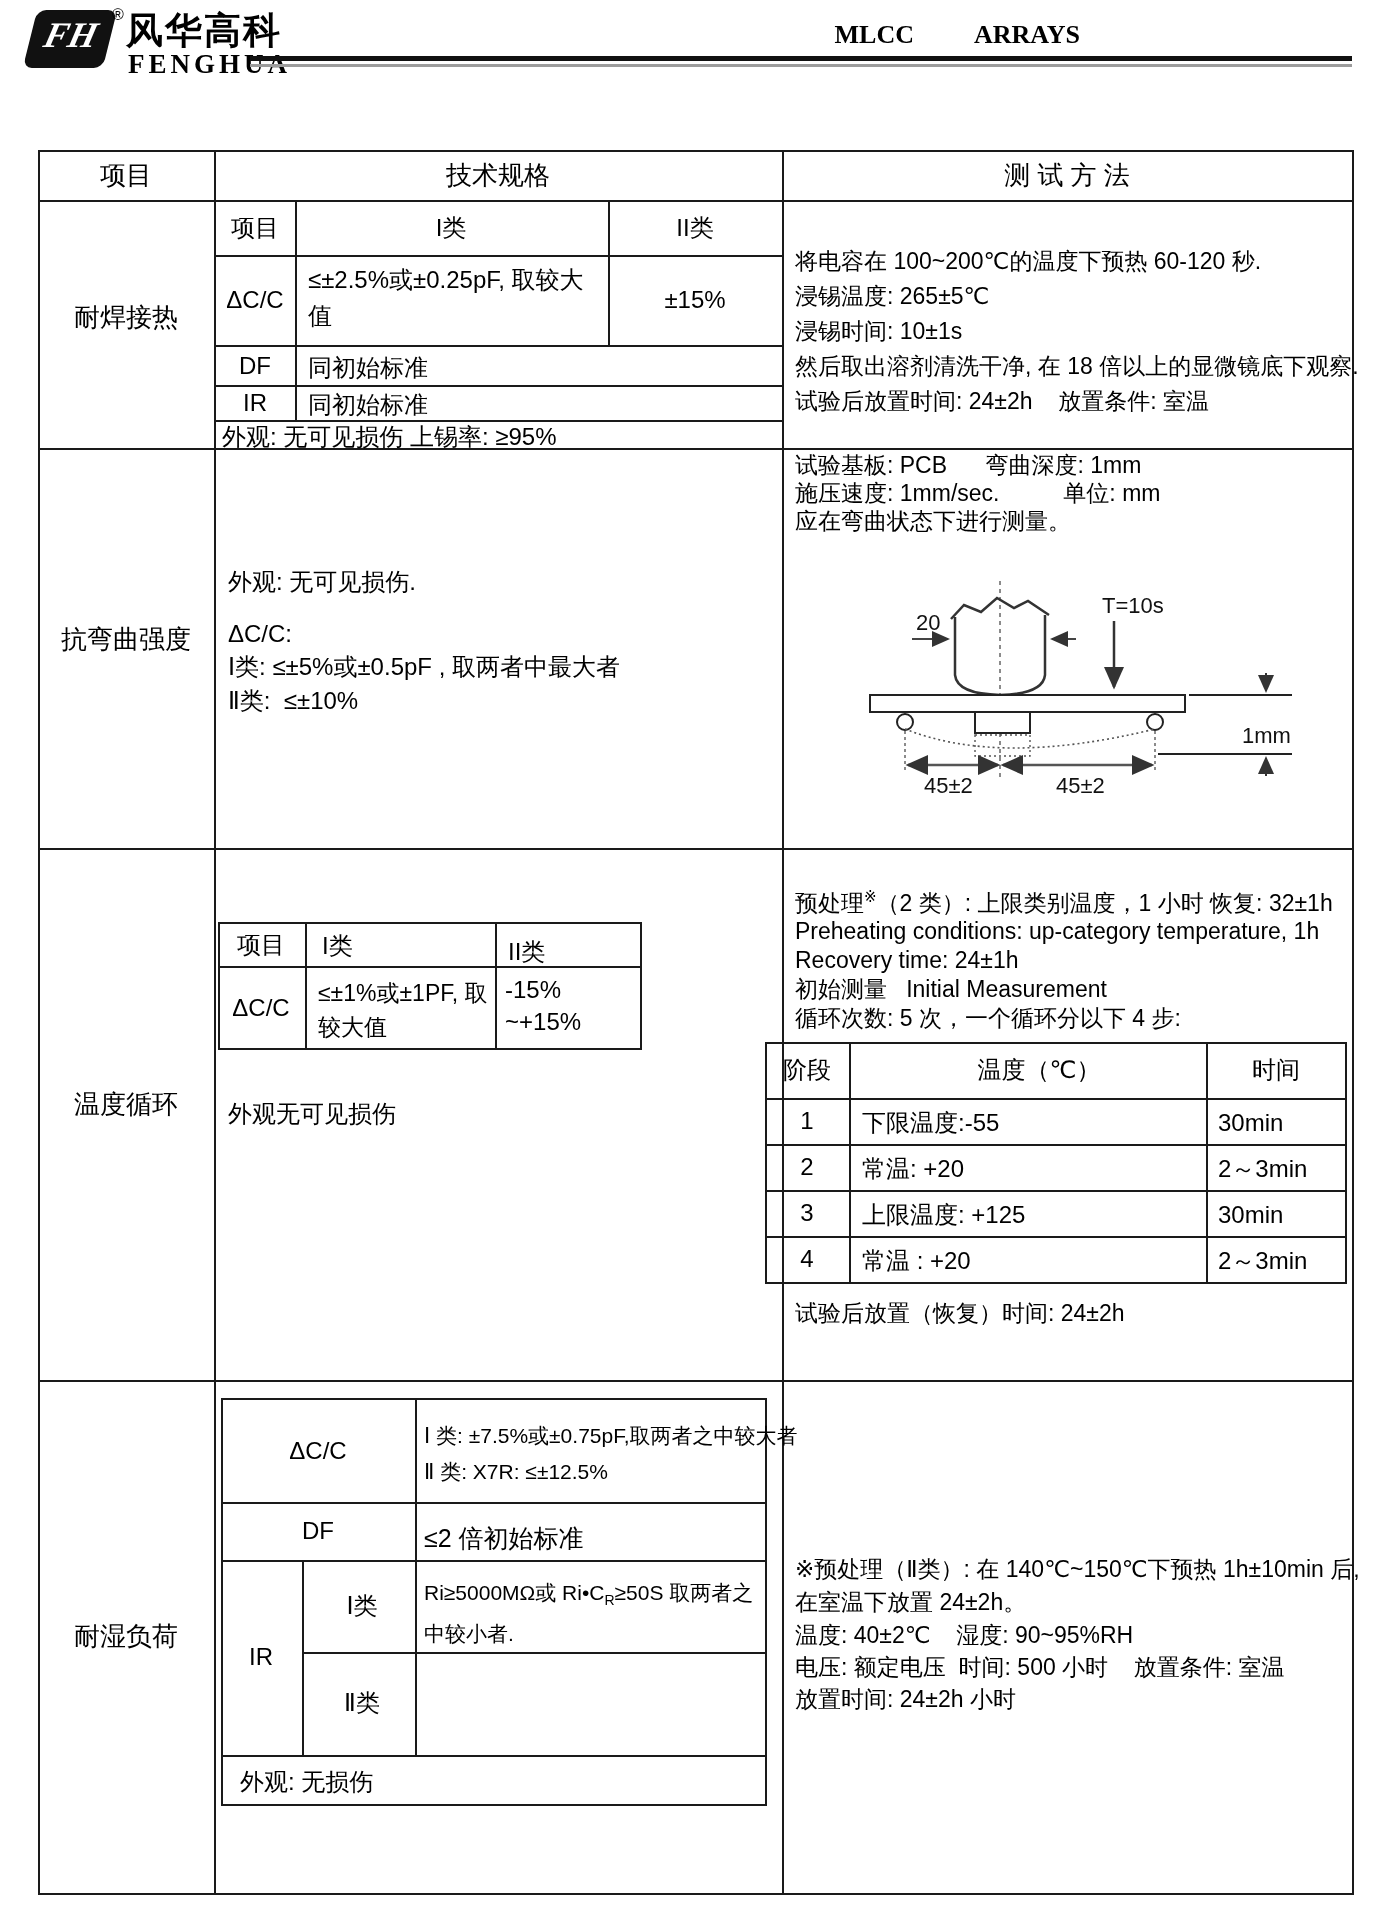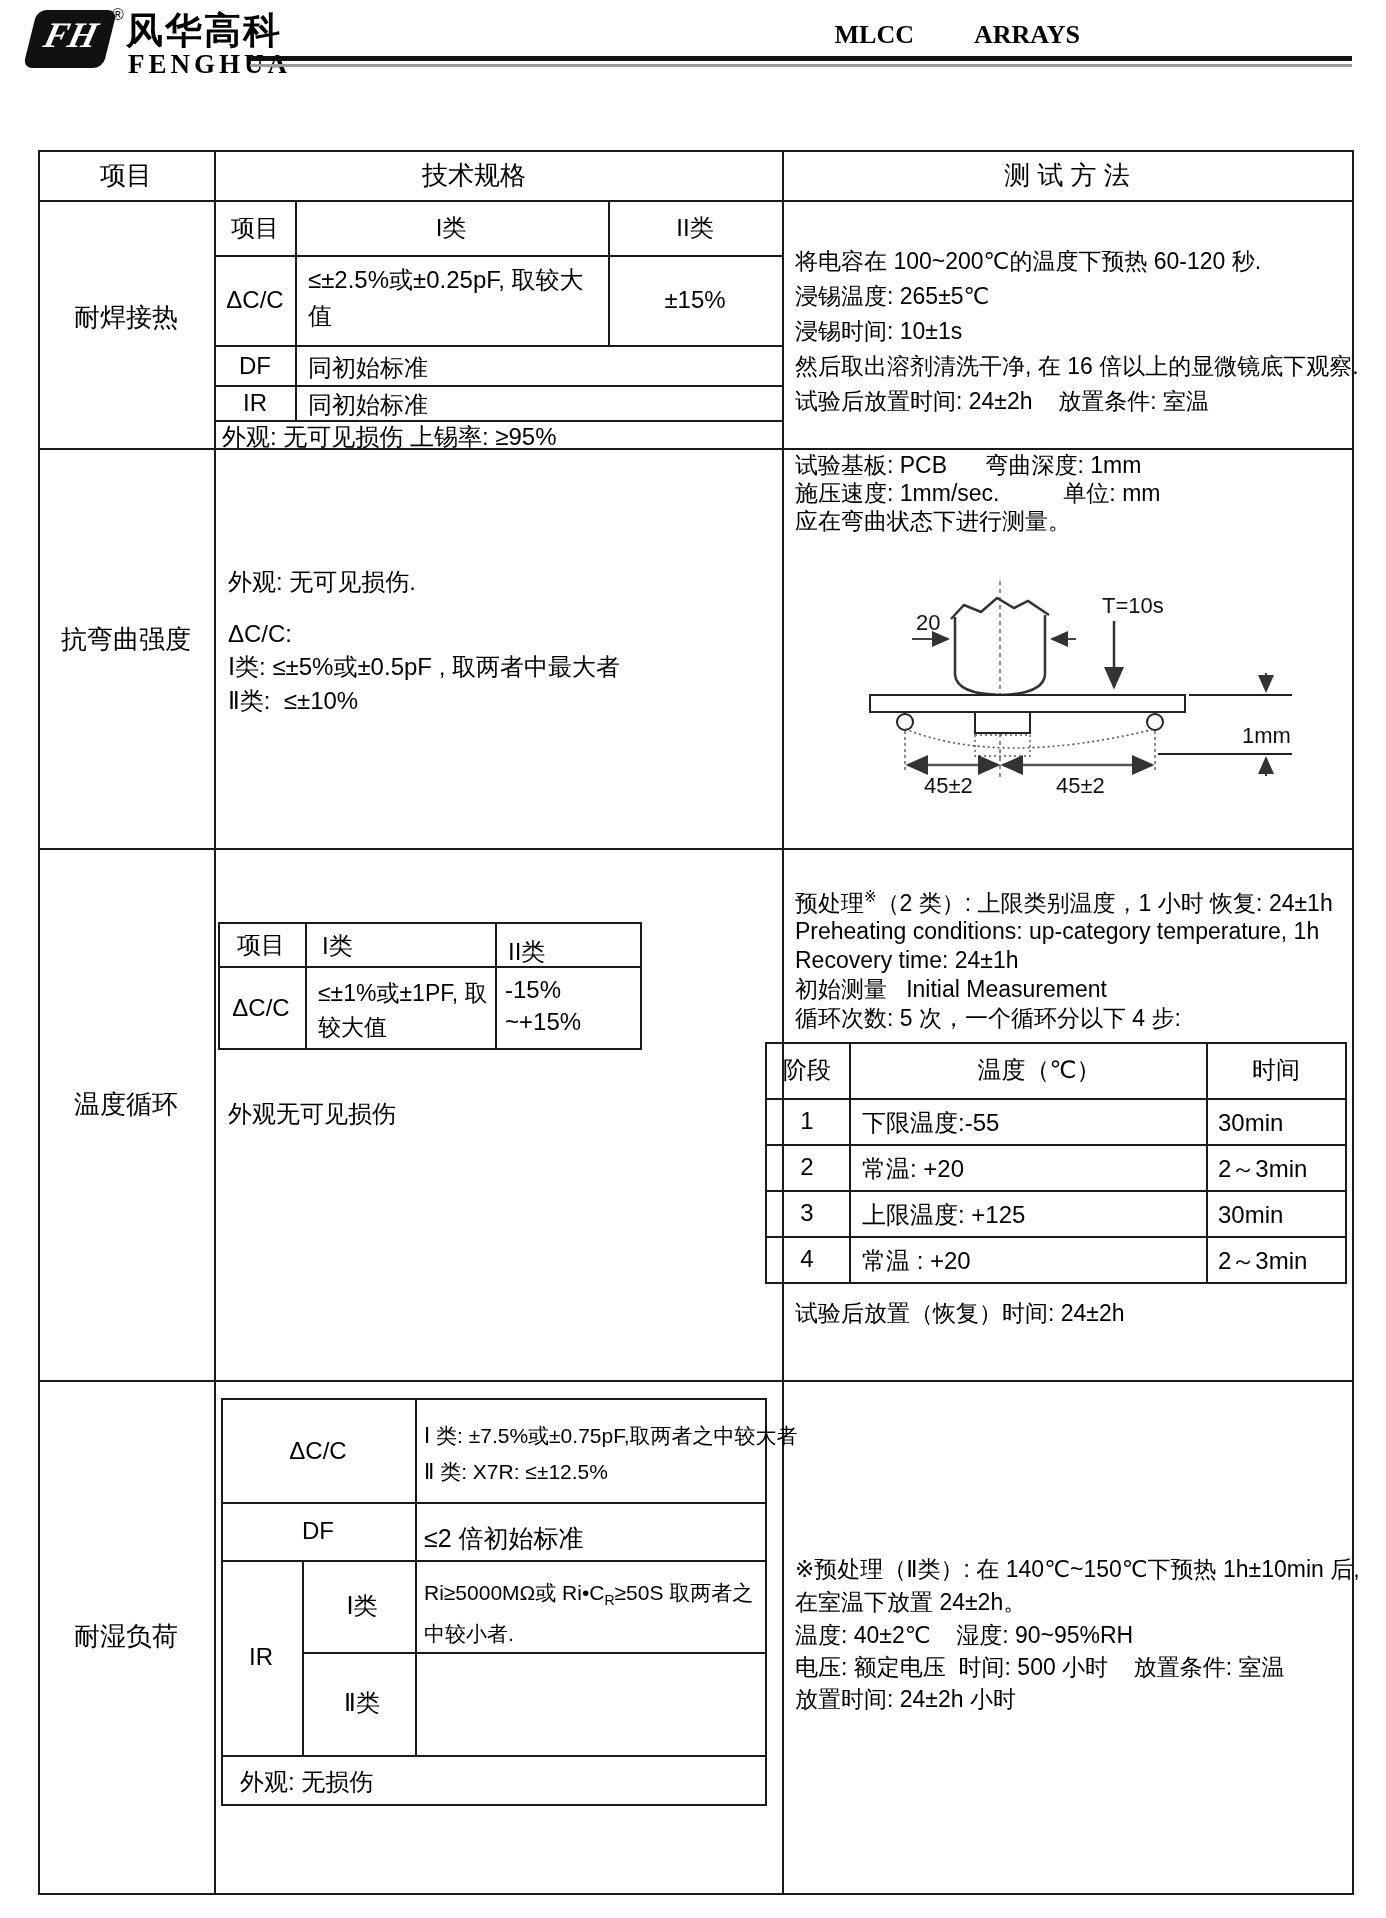--- a/index.html
+++ b/index.html
@@ -86,39 +86,39 @@
   <div class="hl" style="left:221px;top:1560px;width:546px;"></div>
   <div class="hl" style="left:302px;top:1652px;width:465px;"></div>
   <div class="hl" style="left:221px;top:1755px;width:546px;"></div>
   <div class="hl" style="left:221px;top:1804px;width:546px;"></div>
   <div class="vl" style="left:221px;top:1398px;height:408px;"></div>
   <div class="vl" style="left:765px;top:1398px;height:408px;"></div>
   <div class="vl" style="left:415px;top:1398px;height:359px;"></div>
   <div class="vl" style="left:302px;top:1560px;height:197px;"></div>
 
   <div class="t c s26" style="left:126px;top:176px;">项目</div>
-  <div class="t c s26" style="left:474px;top:176px;text-align:right;">技术规格</div>
+  <div class="t c s26" style="left:498px;top:176px;text-align:right;">技术规格</div>
   <div class="t c s26" style="left:1067px;top:176px;">测 试 方 法</div>
 
   <div class="t c s26" style="left:126px;top:318px;">耐焊接热</div>
   <div class="t c" style="left:255px;top:228px;">项目</div>
   <div class="t c" style="left:451px;top:228px;">I类</div>
   <div class="t c" style="left:695px;top:228px;">II类</div>
   <div class="t c" style="left:255px;top:300px;">ΔC/C</div>
   <div class="t wrap lh36" style="left:308px;top:262px;width:292px;">≤±2.5%或±0.25pF, 取较大值</div>
   <div class="t c" style="left:695px;top:300px;">±15%</div>
   <div class="t c" style="left:255px;top:366px;">DF</div>
   <div class="t" style="left:308px;top:354px;">同初始标准</div>
   <div class="t c" style="left:255px;top:403px;">IR</div>
   <div class="t" style="left:308px;top:391px;">同初始标准</div>
   <div class="t" style="left:222px;top:423px;">外观: 无可见损伤 上锡率: ≥95%</div>
   <div class="t s23" style="left:795px;top:248px;text-align:right;">将电容在 100~200℃的温度下预热 60-120 秒.</div>
   <div class="t s23" style="left:795px;top:283px;">浸锡温度: 265±5℃</div>
   <div class="t s23" style="left:795px;top:318px;">浸锡时间: 10±1s</div>
-  <div class="t s23" style="left:795px;top:353px;">然后取出溶剂清洗干净, 在 16 倍以上的显微镜底下观察.</div>
+  <div class="t s23" style="left:795px;top:353px;">然后取出溶剂清洗干净, 在 18 倍以上的显微镜底下观察.</div>
   <div class="t s23" style="left:795px;top:388px;">试验后放置时间: 24±2h    放置条件: 室温</div>
 
   <div class="t c s26" style="left:126px;top:640px;">抗弯曲强度</div>
   <div class="t" style="left:228px;top:568px;">外观: 无可见损伤.</div>
   <div class="t" style="left:228px;top:620px;">ΔC/C:</div>
   <div class="t" style="left:228px;top:653px;">Ⅰ类: ≤±5%或±0.5pF , 取两者中最大者</div>
   <div class="t" style="left:228px;top:687px;">Ⅱ类:  ≤±10%</div>
   <div class="t s23" style="left:795px;top:452px;">试验基板: PCB      弯曲深度: 1mm</div>
   <div class="t s23" style="left:795px;top:480px;">施压速度: 1mm/sec.          单位: mm</div>
   <div class="t s23" style="left:795px;top:508px;">应在弯曲状态下进行测量。</div>
@@ -162,21 +162,21 @@
   <div class="t c s26" style="left:126px;top:1105px;">温度循环</div>
   <div class="t c" style="left:261px;top:945px;">项目</div>
   <div class="t" style="left:322px;top:932px;">I类</div>
   <div class="t" style="left:508px;top:938px;">II类</div>
   <div class="t c" style="left:261px;top:1008px;">ΔC/C</div>
   <div class="t wrap lh34 s23" style="left:318px;top:976px;width:172px;">≤±1%或±1PF, 取较大值</div>
   <div class="t" style="left:505px;top:976px;">-15%</div>
   <div class="t" style="left:505px;top:1008px;">~+15%</div>
   <div class="t" style="left:228px;top:1100px;">外观无可见损伤</div>
 
-  <div class="t s23" style="left:795px;top:888px;"><span>预处理</span><span class="sup">※</span><span>（2 类）: 上限类别温度，1 小时 恢复: 24±1h</span></div>
+  <div class="t s23" style="left:795px;top:888px;"><span>预处理</span><span class="sup">※</span><span>（2 类）: 上限类别温度，1 小时 恢复: 32±1h</span></div>
   <div class="t s23" style="left:795px;top:918px;text-align:right;">Preheating conditions: up-category temperature, 1h</div>
   <div class="t s23" style="left:795px;top:947px;">Recovery time: 24±1h</div>
   <div class="t s23" style="left:795px;top:976px;">初始测量   Initial Measurement</div>
   <div class="t s23" style="left:795px;top:1005px;">循环次数: 5 次，一个循环分以下 4 步:</div>
 
   <div class="t c" style="left:807px;top:1070px;">阶段</div>
   <div class="t c" style="left:1027px;top:1070px;margin-left:12px;">温度（℃）</div>
   <div class="t c" style="left:1276px;top:1070px;">时间</div>
 
   <div class="t c" style="left:807px;top:1121px;">1</div>

